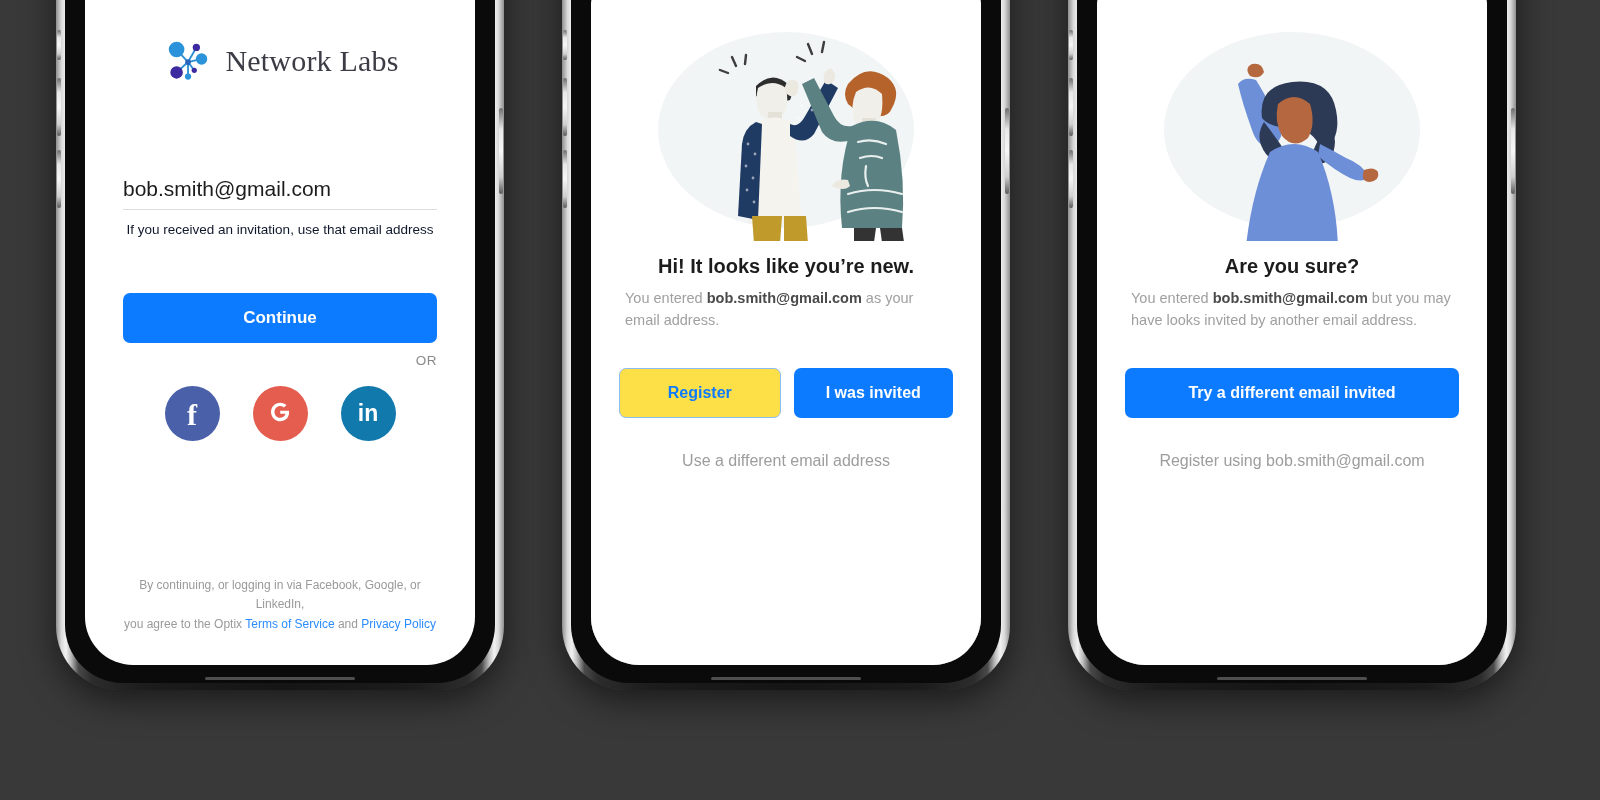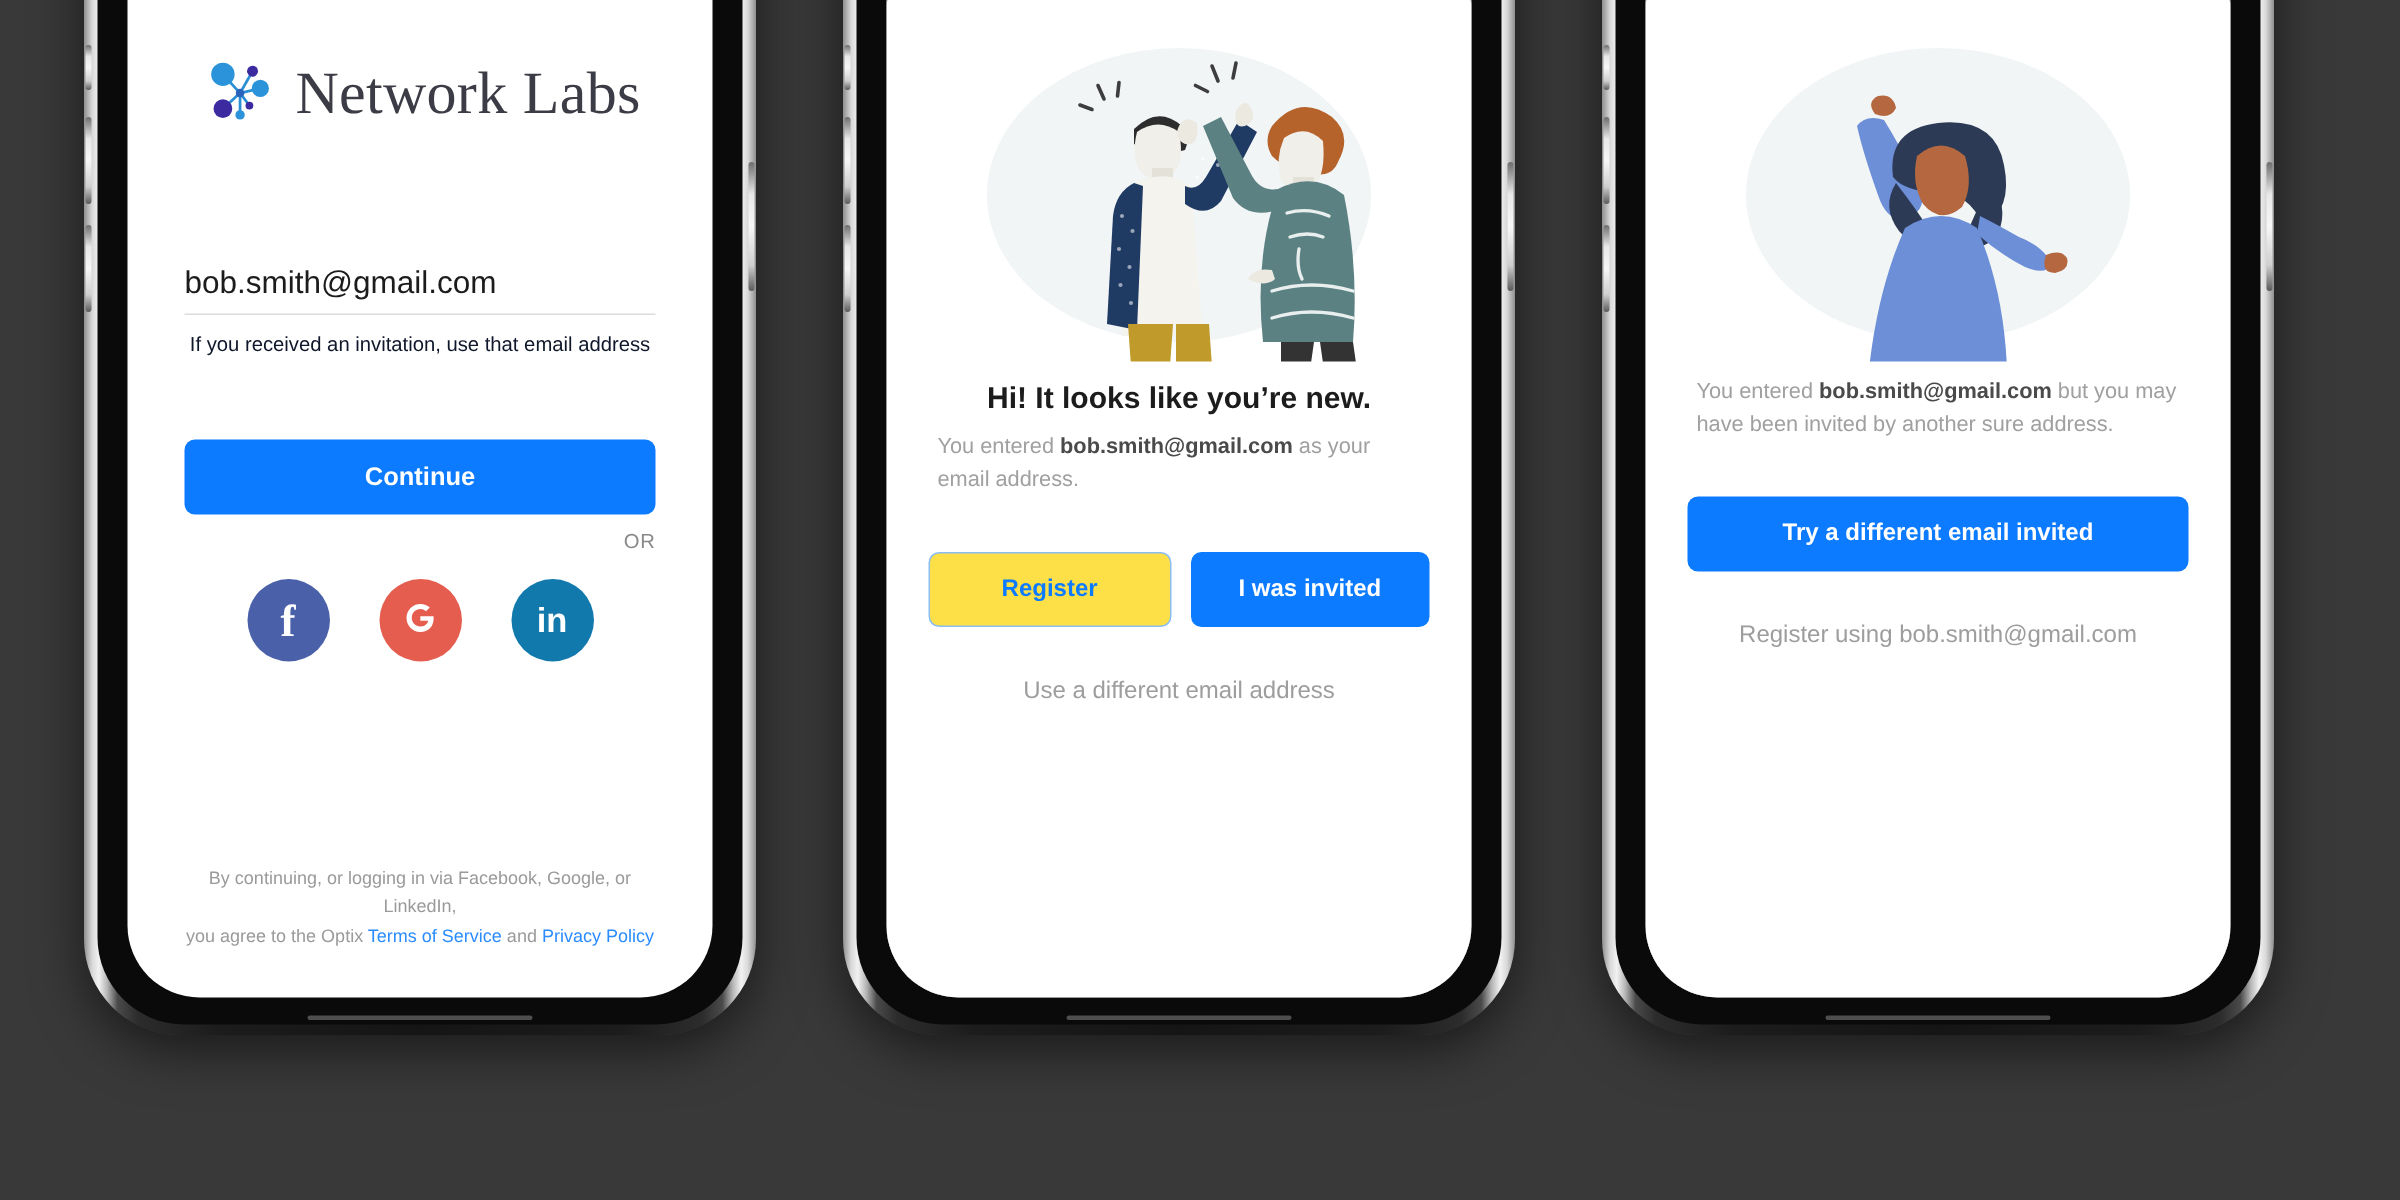--- a/index.html
+++ b/index.html
@@ -93,21 +93,21 @@
     display: flex;
     align-items: center;
     justify-content: center;
     gap: 12px;
     padding-top: 130px;
     flex: 0 0 auto;
   }
   .brand-logo { width: 52px; height: 52px; display: block; }
   .brand-name {
     font-family: "Liberation Serif", serif;
-    font-size: 40px;
+    font-size: 30px;
     color: #3c3c46;
     letter-spacing: 0.2px;
     white-space: nowrap;
   }
 
   
   .s1-body {
     flex: 1 1 auto;
     display: flex;
     flex-direction: column;
@@ -512,21 +512,22 @@
 
               <path d="M120 78 q16 -14 32 0 q6 20 -2 34 q-14 12 -26 -2 q-8 -14 -4 -32 z" fill="#b5683f"></path>
 
               <path d="M112 126 q24 -16 48 0 q18 42 20 94 l-92 0 q6 -54 24 -94 z" fill="#6d8fd8"></path>
 
               <path d="M160 130 q16 14 32 22 q14 6 18 -2 q-6 -12 -22 -18 q-14 -8 -26 -14 z" fill="#6d8fd8"></path>
               <path d="M206 144 q10 -4 14 2 q2 8 -8 10 q-10 0 -6 -12 z" fill="#b5683f"></path>
             </svg>
           </div>
 
-          <div class="modal-sub"><span>You entered </span><b>bob.smith@gmail.com</b><span> but you may have been invited by another sure address.</span></div>
+          <div class="modal-title">Are you sure?</div>
+          <div class="modal-sub"><span>You entered </span><b>bob.smith@gmail.com</b><span> but you may have looks invited by another email address.</span></div>
 
           <div class="modal-actions">
             <button class="btn-fill btn-fill-wide">Try a different email invited</button>
           </div>
 
           <div class="modal-foot">Register using bob.smith@gmail.com</div>
         </div>
 
       </div>
     </div>

